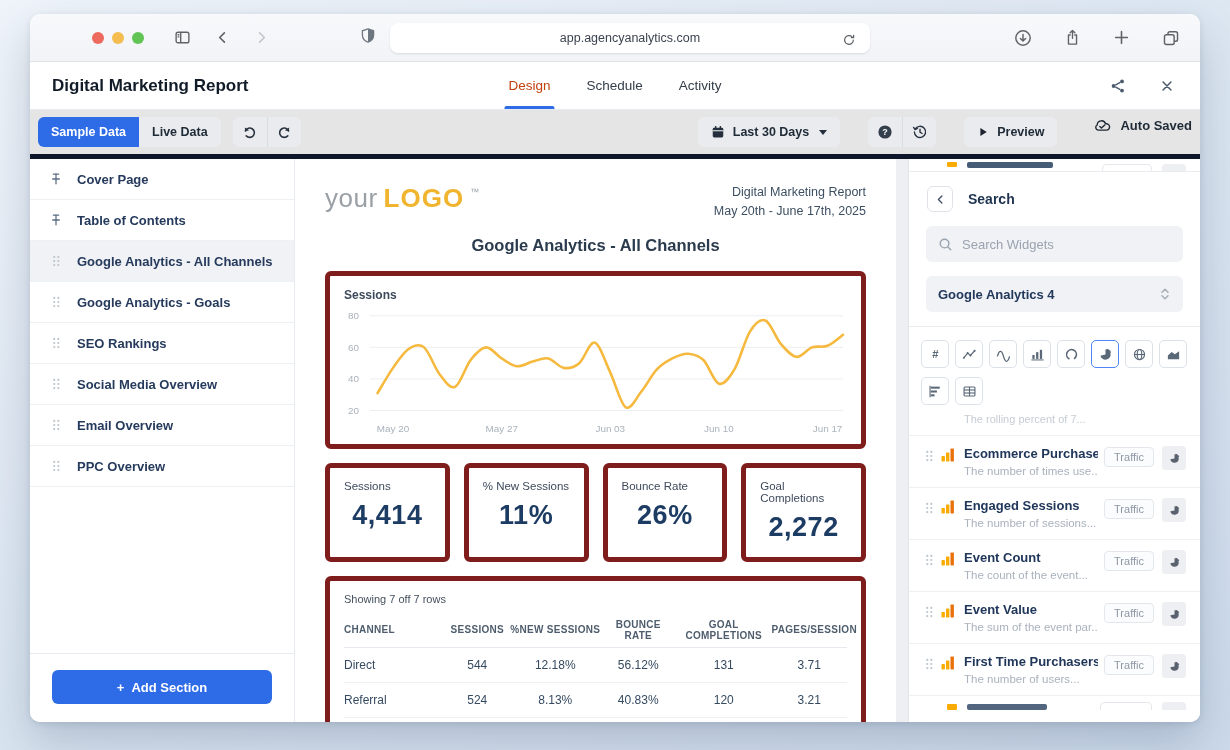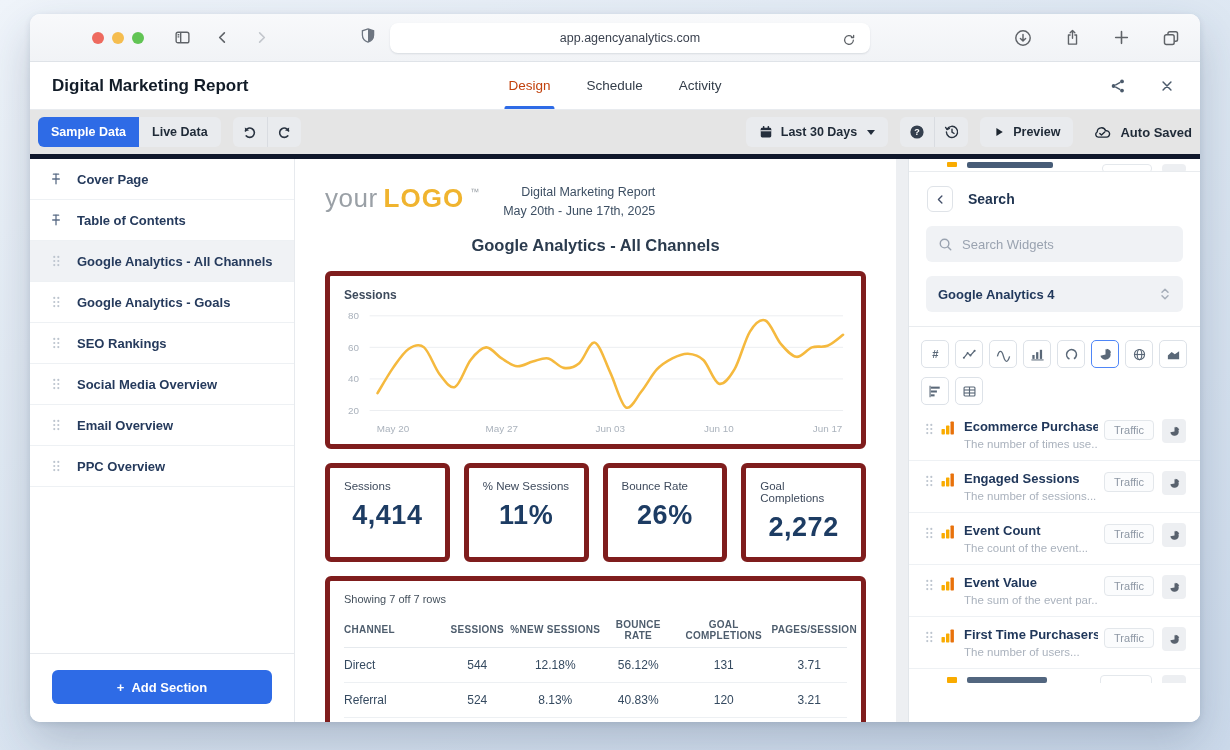--- a/index.html
+++ b/index.html
@@ -41,37 +41,37 @@
   .toolbar{ height:49px; flex:0 0 49px; background:#e5e5e5; border-bottom:5px solid #0f172a;
     display:flex; align-items:center; padding:0 8px; gap:12px;}
   .seg{ display:flex;}
   .tbtn{ height:30px; display:flex; align-items:center; gap:8px; padding:0 13px; border:none; cursor:pointer;
     font-family:inherit; font-size:12.5px; font-weight:700; color:#1f2a37; background:#e9ebee; border-radius:6px;}
   .seg .tbtn:first-child{ border-radius:6px 0 0 6px; background:#2e6be6; color:#fff;}
   .seg .tbtn:last-child{ border-radius:0 6px 6px 0;}
   .igroup{ display:flex; background:#e9ebee; border-radius:6px; height:30px; align-items:center;}
   .igroup .cbtn{ width:34px; height:30px;}
   .igroup .cbtn + .cbtn{ border-left:1px solid #d9dce1;}
-  .tb-right{ margin-left:auto; display:flex; align-items:center; gap:12px;}
+  .tb-right{ margin-left:auto; display:flex; align-items:flex-start; gap:28px;}
   .autosave{ display:flex; align-items:center; gap:8px; font-size:13px; font-weight:700; color:#1f2a37; margin-left:8px;}
   .caret{ width:0;height:0;border-left:4px solid transparent;border-right:4px solid transparent;border-top:5px solid #242e3c; margin-left:2px;}
   
   .content{ flex:1; display:flex; min-height:0; background:#fff;}
   .left-panel{ width:265px; flex:0 0 265px; border-right:1px solid #e7eaee; display:flex; flex-direction:column;}
   .side-item{ height:41px; display:flex; align-items:center; gap:13px; padding:0 18px;
     border-bottom:1px solid #eef1f4; font-size:13px; font-weight:700; color:#253a5c; cursor:pointer;}
   .side-item.selected{ background:#f0f2f5;}
   .side-ic{ width:16px; display:flex; justify-content:center;}
   .add-wrap{ margin-top:auto; border-top:1px solid #e7eaee; padding:16px 22px 18px;}
   .add-btn{ width:100%; height:34px; background:#2e6be6; color:#fff; border:none; border-radius:6px;
     font-family:inherit; font-size:13px; font-weight:700; cursor:pointer; display:flex; align-items:center; justify-content:center; gap:7px;}
   
   .main{ flex:1; min-width:0; overflow:hidden; background:#fff;}
   .page{ padding:24px 30px 0;}
-  .logo-row{ display:flex; align-items:flex-start; gap:24px;}
+  .logo-row{ display:flex; align-items:flex-start; justify-content:space-between;gap:24px;}
   .logo{ display:flex; align-items:baseline; gap:6px; font-size:26px;}
   .logo .your{ color:#9aa0a6; font-weight:400; letter-spacing:.5px;}
   .logo .mark{ color:#f0b42f; font-weight:800; letter-spacing:1px;}
   .logo .tm{ font-size:9px; color:#9aa0a6; vertical-align:top; position:relative; top:-12px;}
   .meta{ text-align:right; font-size:12.5px; color:#3d4f63; line-height:1.55;}
   .section-title{ text-align:center; font-size:16.5px; font-weight:700; color:#2b3b4e; margin-top:14px;}
   .card{ border:5px solid #7f1d1d; border-radius:6px; background:#fff;}
   .chart-card{ margin-top:16px; padding:12px 14px 4px;}
   .chart-label{ font-size:12px; font-weight:600; color:#3d4a5c;}
   .stats-row{ display:flex; gap:14px; margin-top:14px;}
@@ -631,20 +631,21 @@
        <span style="display:flex">
               <svg width="15" height="15" viewBox="0 0 16 16" fill="none" stroke="#5a6878" stroke-width="1.2">
                 <rect x="2.2" y="3.2" width="11.6" height="9.6" rx="1"></rect>
                 <line x1="2.2" y1="6.4" x2="13.8" y2="6.4"></line>
                 <line x1="2.2" y1="9.6" x2="13.8" y2="9.6"></line>
                 <line x1="8" y1="3.2" x2="8" y2="12.8"></line>
               </svg>
             </span>
      </button>
         </div>
+      <div class="faded-desc">The rolling percent of 7...</div>
       <div class="widget-list" id="widgetList">
           <div class="widget-row">
        <span class="w-drag"><svg width="9" height="14" viewBox="0 0 10 14">
                 <g fill="#bcc4ce">
                   <circle cx="2.5" cy="2.5" r="1.2"></circle>
                   <circle cx="7" cy="2.5" r="1.2"></circle>
                   <circle cx="2.5" cy="7" r="1.2"></circle>
                   <circle cx="7" cy="7" r="1.2"></circle>
                   <circle cx="2.5" cy="11.5" r="1.2"></circle>
                   <circle cx="7" cy="11.5" r="1.2"></circle>

